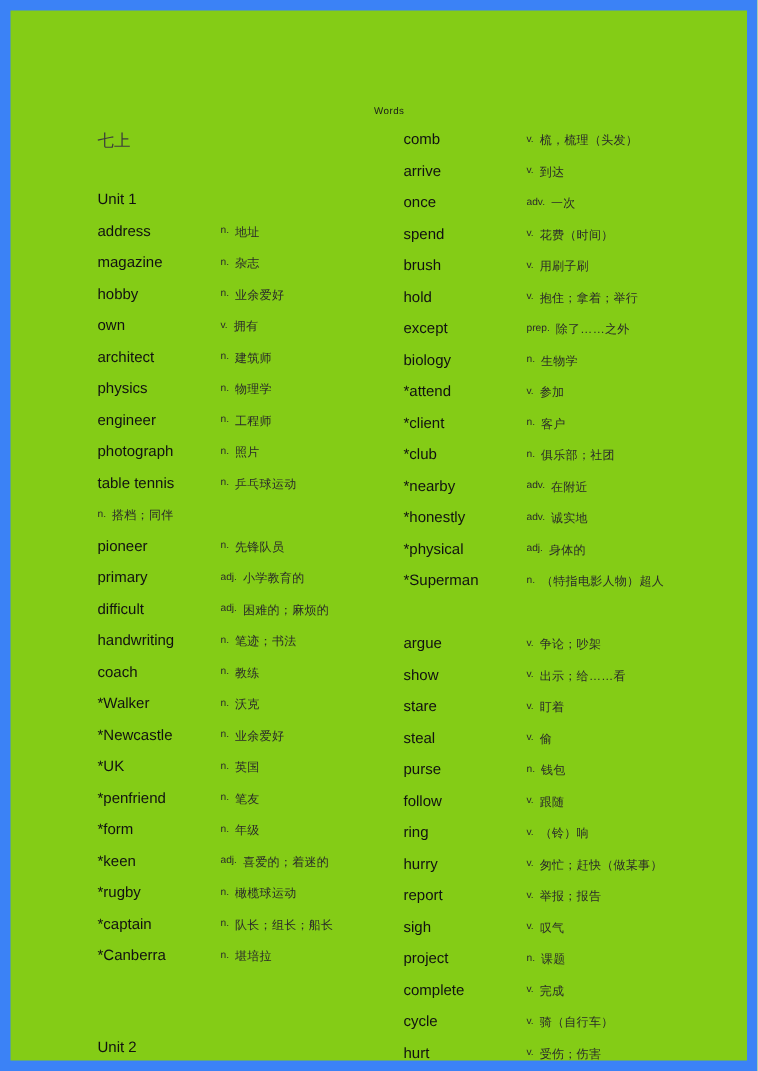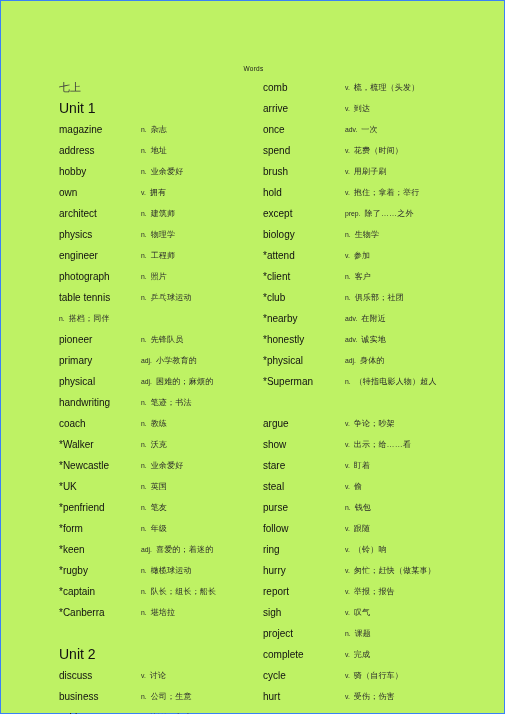--- a/index.html
+++ b/index.html
@@ -14,22 +14,22 @@
     font-family: "Liberation Sans", "DejaVu Sans", sans-serif;
     color: #000000;
     position: relative;
     overflow: hidden;
   }
 
   #page {
     position: relative;
     width: 505px;
     height: 714px;
-    background: #bef264;
-    border: 1px solid #3b82f6;
+    background: #84cc16;
+    border: 7px solid #3b82f6;
   }
 
   
   #doc-header {
     position: absolute;
     top: 64px;
     left: 0;
     width: 505px;
     text-align: center;
     font-size: 6.5px;
@@ -55,25 +55,26 @@
   
   .heading-cn {
     font-size: 11px;
     line-height: 21px;
     height: 21px;
     color: #3c3c3c;
     white-space: nowrap;
     font-family: "DejaVu Sans", "Liberation Sans", sans-serif;
   }
   .heading-unit {
-    font-size: 14px;
+    font-size: 10px;
     line-height: 21px;
     height: 21px;
     color: #111111;
     white-space: nowrap;
+    margin-top: 19px;
   }
   .spacer-row { height: 21px; }
 
   
   .vrow {
     display: flex;
     height: 21px;
     line-height: 21px;
     align-items: center;
     white-space: nowrap;
@@ -109,28 +110,28 @@
     <span>Words</span>
   </div>
 
   <div id="columns">
 
     <div class="col" id="col-left">
       <div class="heading-cn">七上</div>
       <div id="left-rows">
           <div class="heading-unit">Unit 1</div>
           <div class="vrow">
+            <span class="vword">address</span>
+            <span class="vpos">n.</span>
+            <span class="vdef">地址</span>
+          </div>
+          <div class="vrow">
             <span class="vword">magazine</span>
             <span class="vpos">n.</span>
             <span class="vdef">杂志</span>
-          </div>
-          <div class="vrow">
-            <span class="vword">address</span>
-            <span class="vpos">n.</span>
-            <span class="vdef">地址</span>
           </div>
           <div class="vrow">
             <span class="vword">hobby</span>
             <span class="vpos">n.</span>
             <span class="vdef">业余爱好</span>
           </div>
           <div class="vrow">
             <span class="vword">own</span>
             <span class="vpos">v.</span>
             <span class="vdef">拥有</span>
@@ -168,21 +169,21 @@
             <span class="vword">pioneer</span>
             <span class="vpos">n.</span>
             <span class="vdef">先锋队员</span>
           </div>
           <div class="vrow">
             <span class="vword">primary</span>
             <span class="vpos">adj.</span>
             <span class="vdef">小学教育的</span>
           </div>
           <div class="vrow">
-            <span class="vword">physical</span>
+            <span class="vword">difficult</span>
             <span class="vpos">adj.</span>
             <span class="vdef">困难的；麻烦的</span>
           </div>
           <div class="vrow">
             <span class="vword">handwriting</span>
             <span class="vpos">n.</span>
             <span class="vdef">笔迹；书法</span>
           </div>
           <div class="vrow">
             <span class="vword">coach</span>

